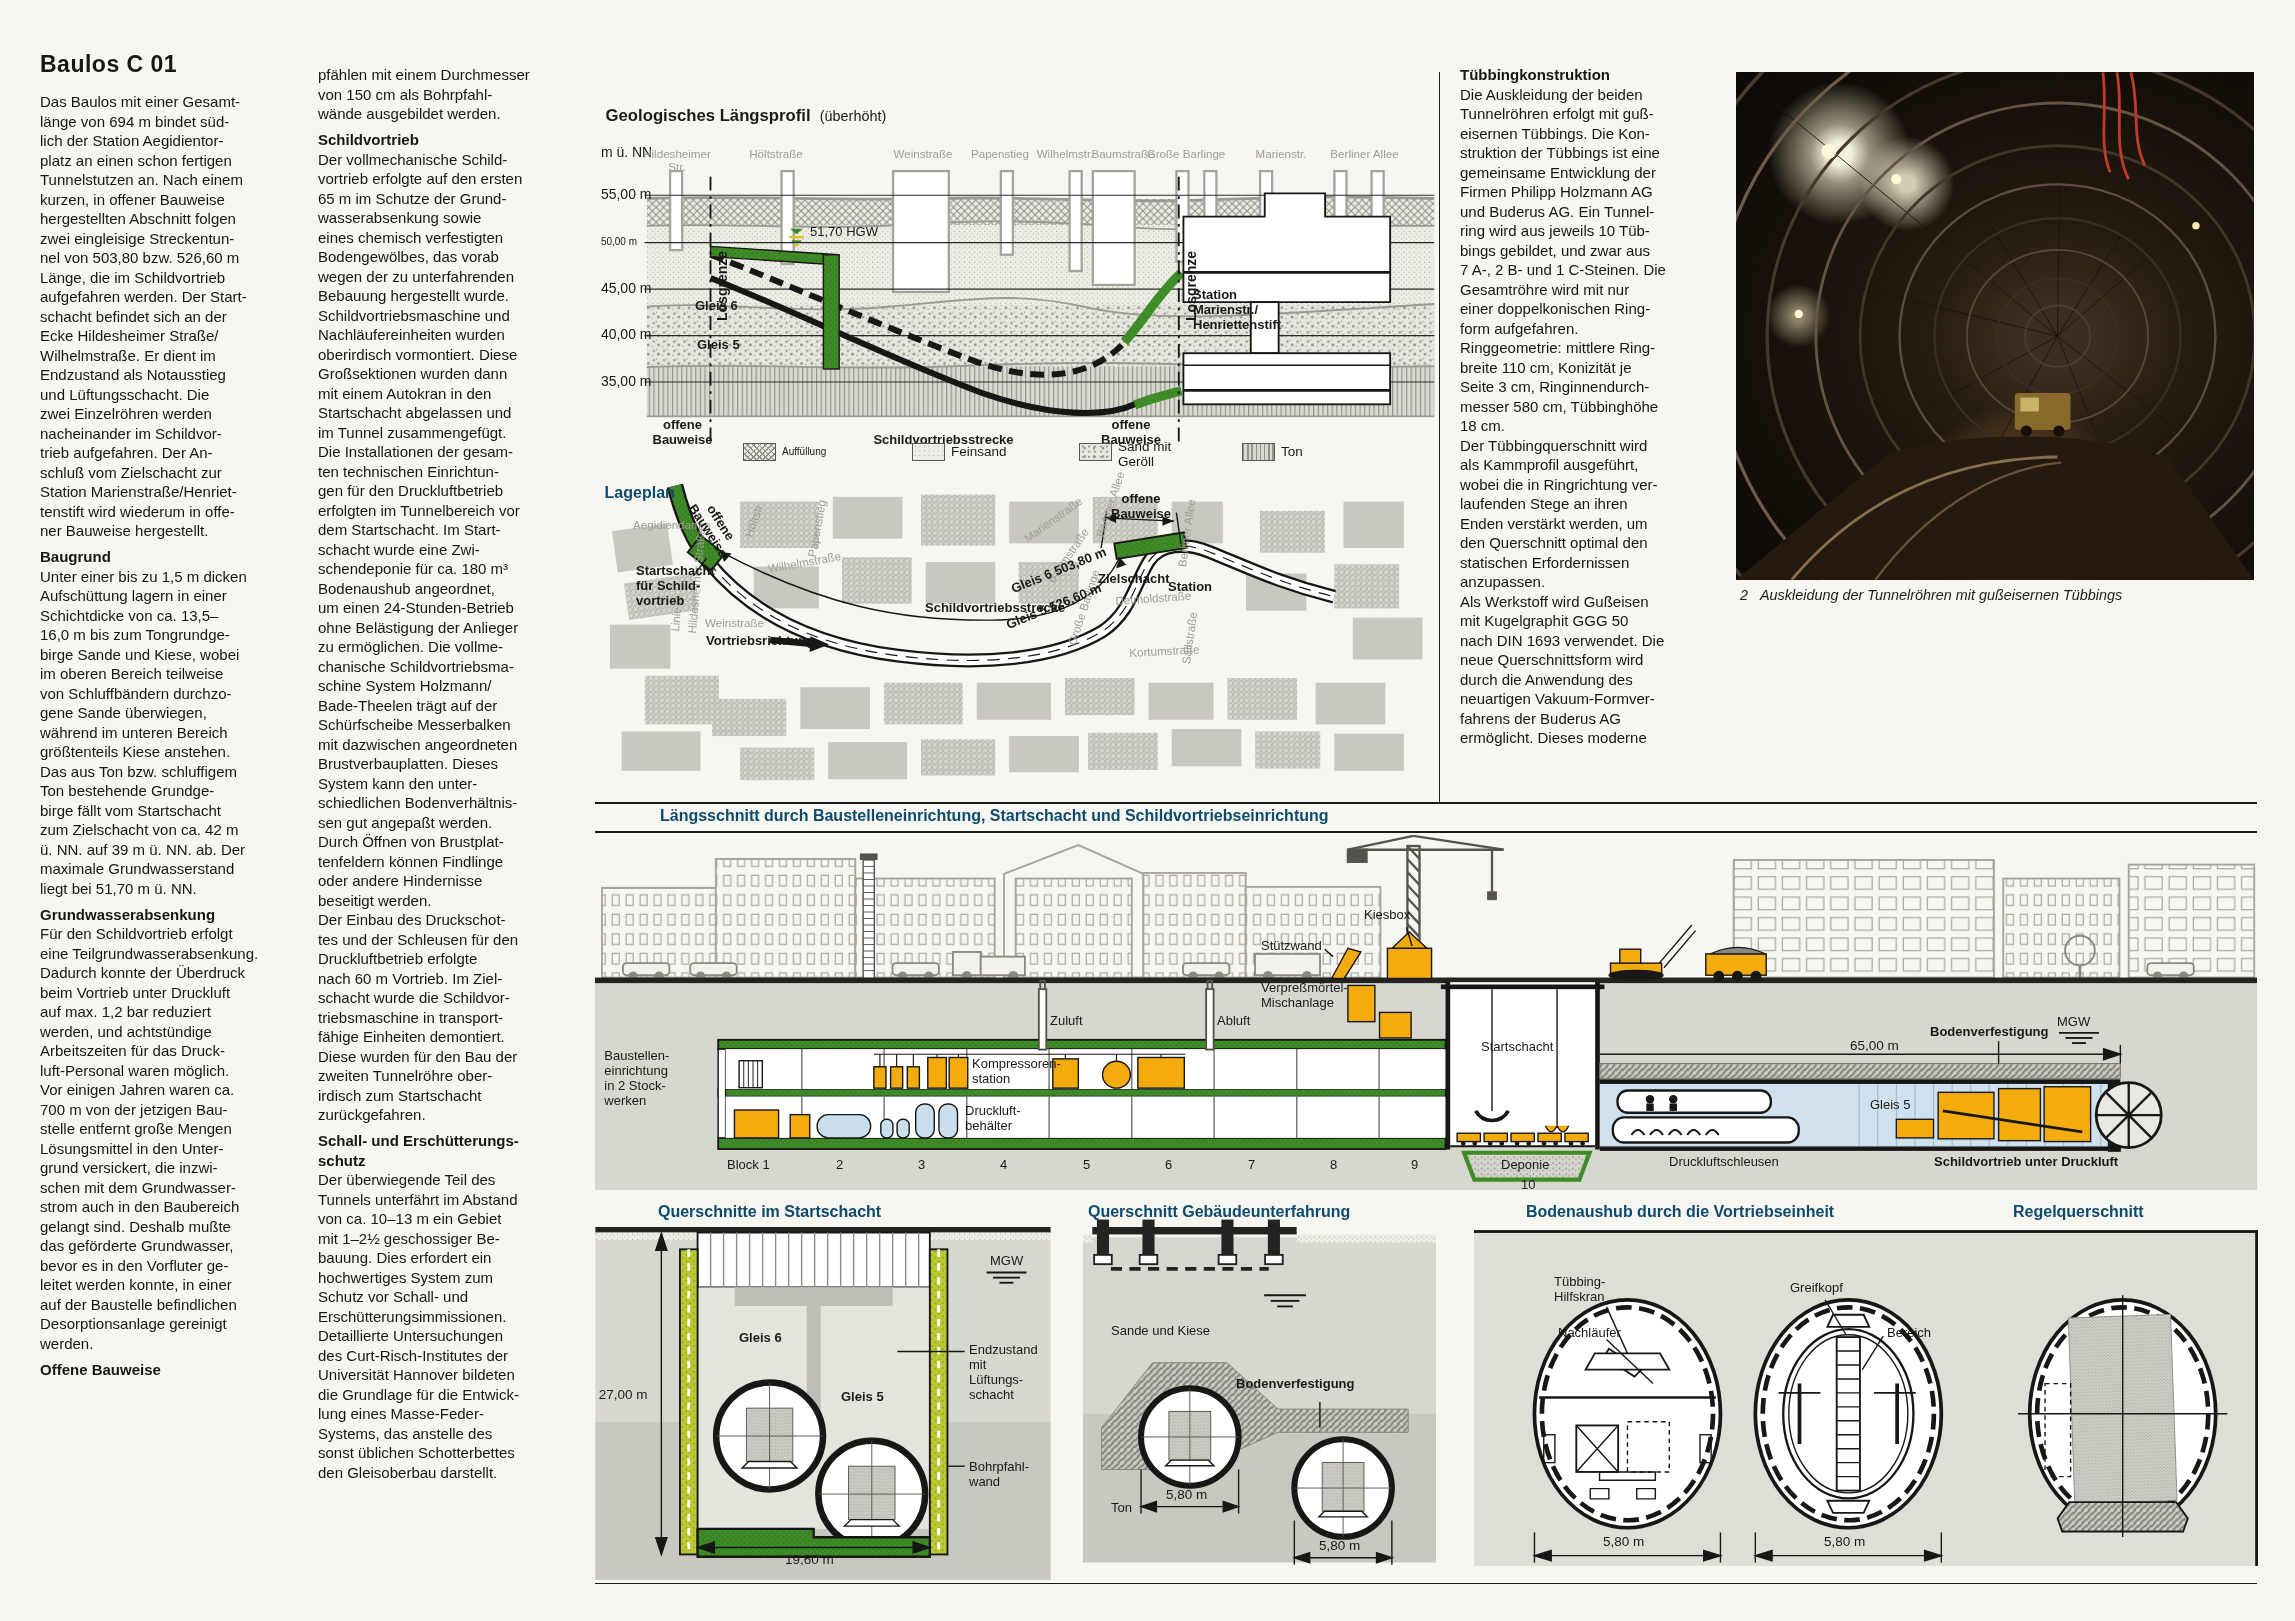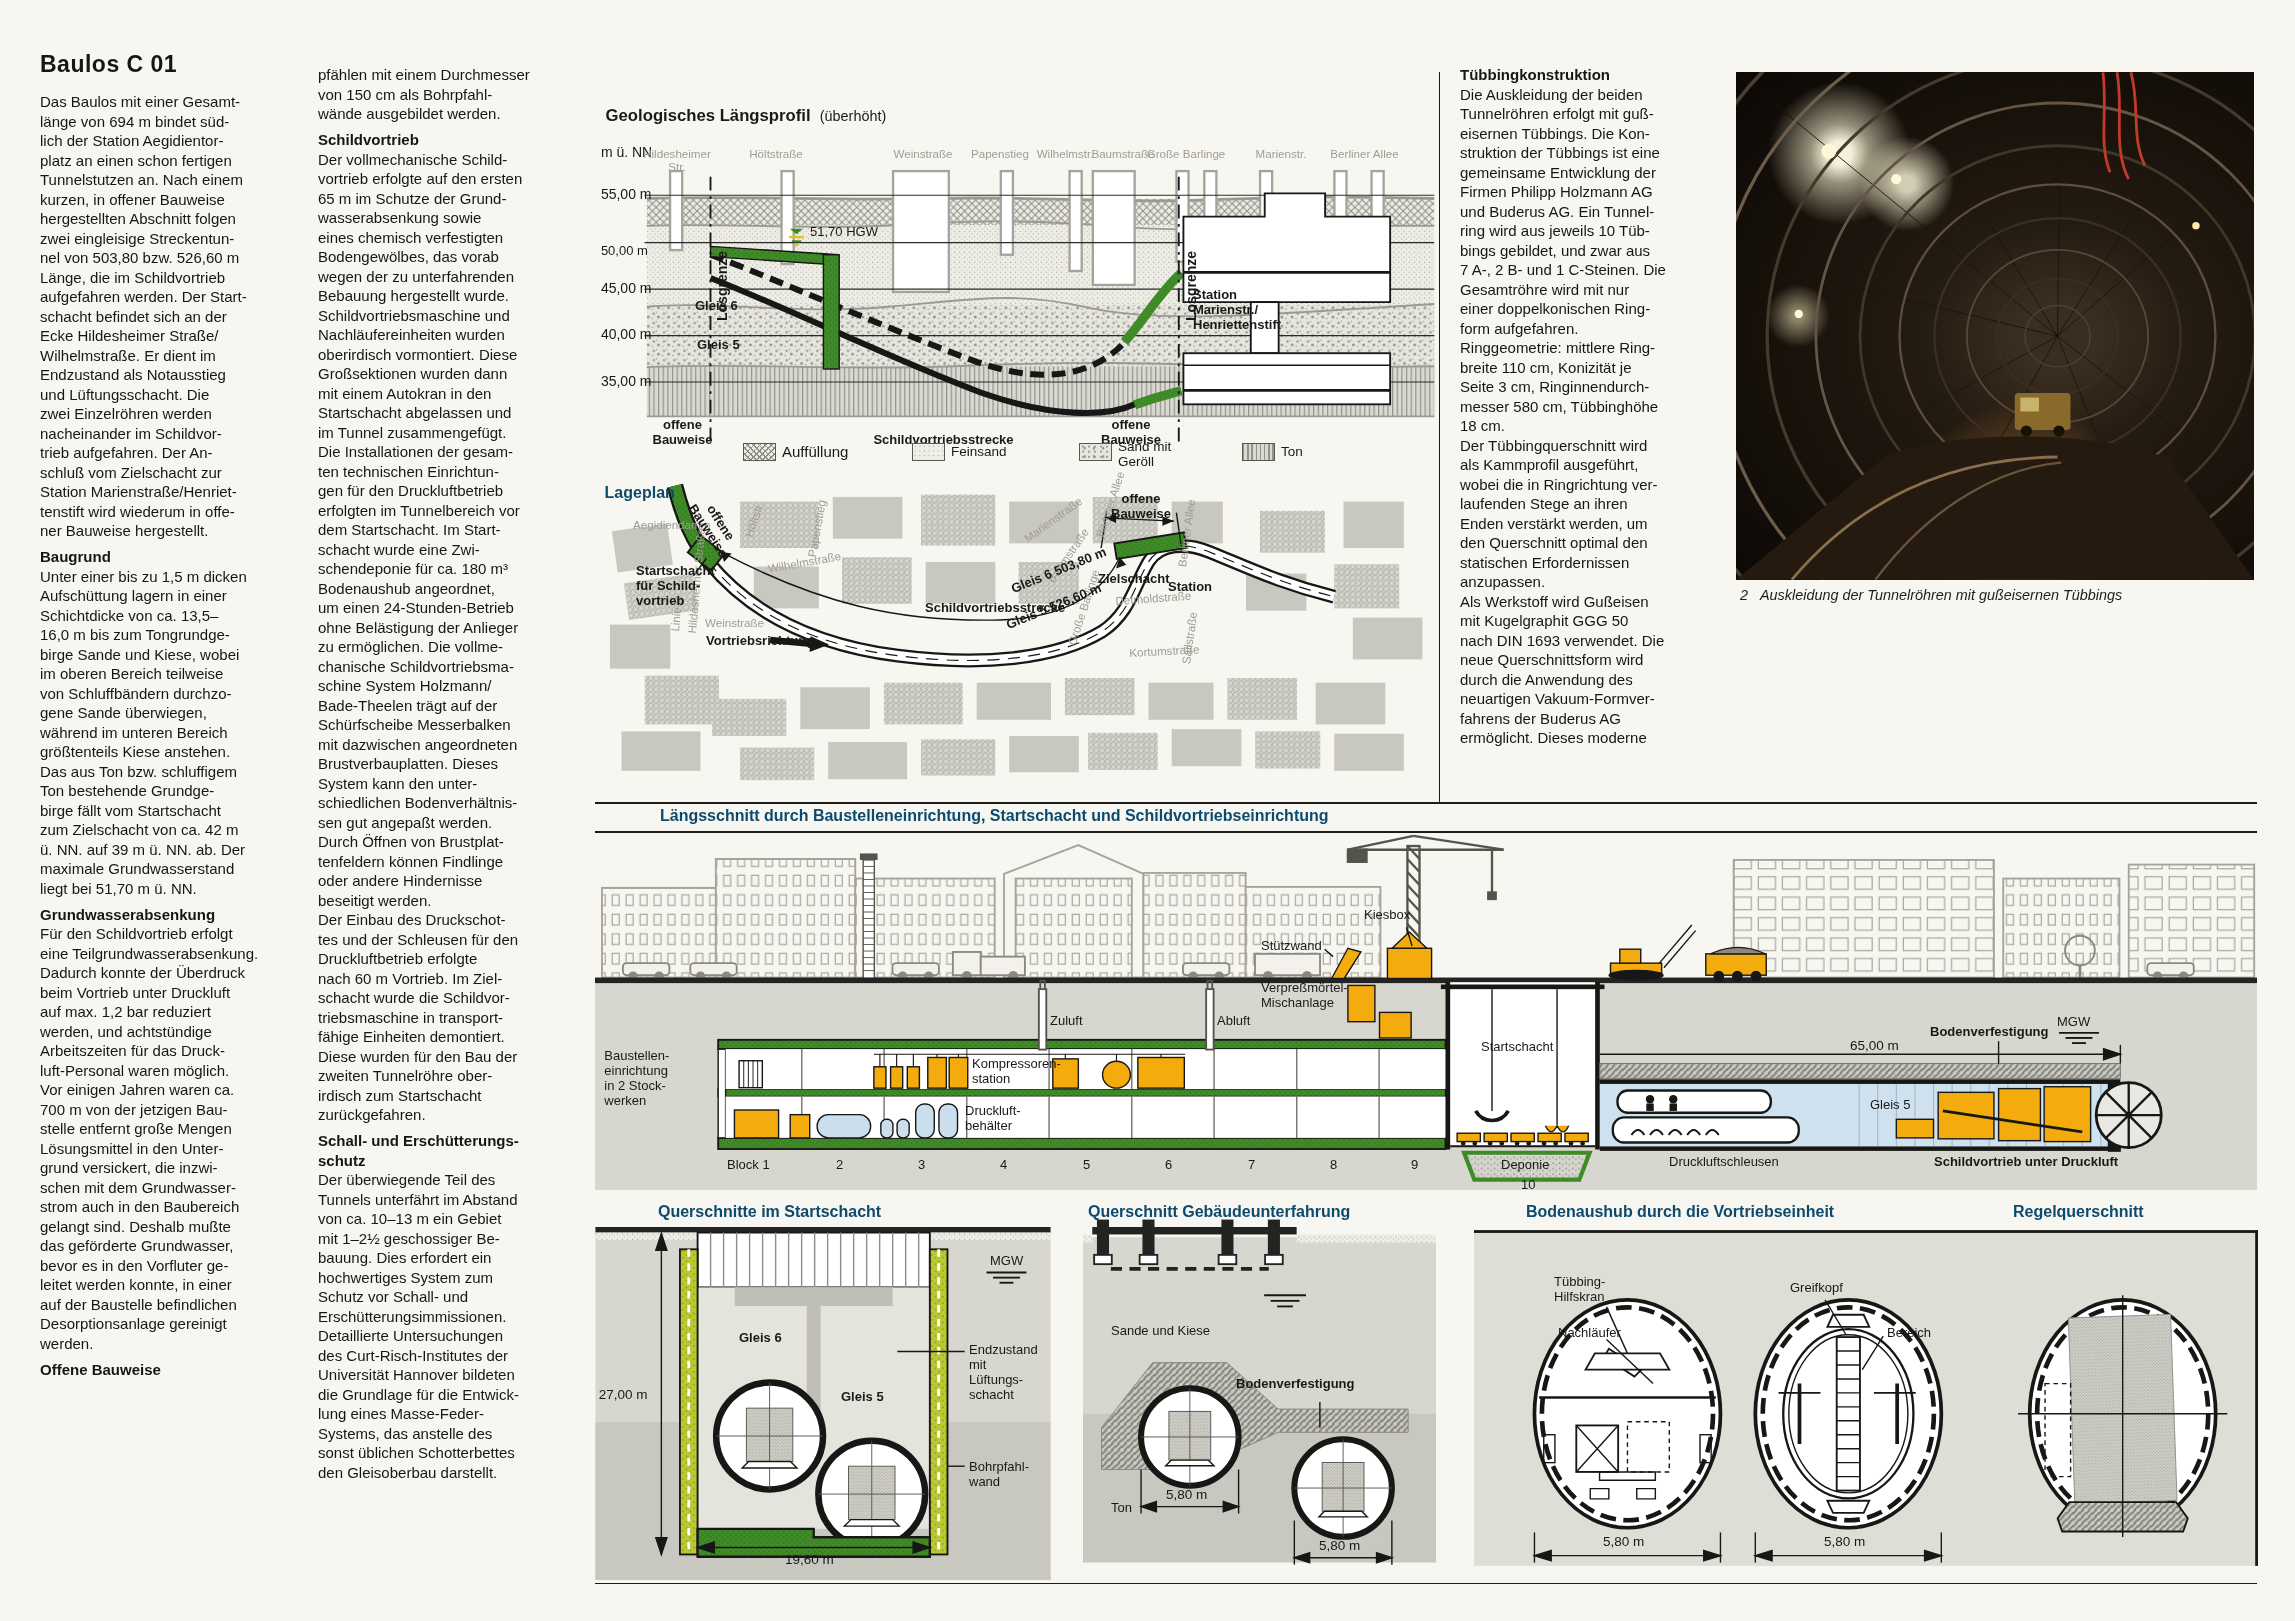--- a/index.html
+++ b/index.html
@@ -399,39 +399,39 @@
 <div class="lbl gray st ctr" style="left:35px;top:41px;width:84px">Hildesheimer Str.</div>
 <div class="lbl gray st ctr" style="left:139px;top:41px;width:74px">Höltstraße</div>
 <div class="lbl gray st ctr" style="left:286px;top:41px;width:74px">Weinstraße</div>
 <div class="lbl gray st ctr" style="left:363px;top:41px;width:74px">Papenstieg</div>
 <div class="lbl gray st ctr" style="left:428px;top:41px;width:74px">Wilhelmstr.</div>
 <div class="lbl gray st ctr" style="left:486px;top:41px;width:74px">Baumstraße</div>
 <div class="lbl gray st ctr" style="left:542px;top:41px;width:88px">Große Barlinge</div>
 <div class="lbl gray st ctr" style="left:644px;top:41px;width:74px">Marienstr.</div>
 <div class="lbl gray st ctr" style="left:725px;top:41px;width:79px">Berliner Allee</div>
 <div class="lbl" style="left:0.9px;top:80px;font-size:14px">55,00 m</div>
-<div class="lbl" style="left:0.9px;top:136px;font-size:13px">50,00 m</div>
+<div class="lbl" style="left:0.9px;top:127px;font-size:10px">50,00 m</div>
 <div class="lbl" style="left:0.9px;top:174px;font-size:14px">45,00 m</div>
 <div class="lbl" style="left:0.9px;top:220px;font-size:14px">40,00 m</div>
 <div class="lbl" style="left:0.9px;top:267px;font-size:14px">35,00 m</div>
 <div class="lbl b rot" style="left:115px;top:214px;font-size:14px;transform:rotate(-90deg)">Losgrenze</div>
 <div class="lbl b rot" style="left:584px;top:214px;font-size:14px;transform:rotate(-90deg)">Losgrenze</div>
 <div class="lbl" style="left:210px;top:117px;font-size:13px">51,70 HGW</div>
 <div class="lbl b" style="left:95px;top:191px">Gleis 6</div>
 <div class="lbl b" style="left:97px;top:230px">Gleis 5</div>
 <div class="lbl b ctr" style="left:50px;top:310px;width:65px">offene
 Bauweise</div>
 <div class="lbl b ctr" style="left:246px;top:325px;width:195px">Schildvortriebsstrecke</div>
 <div class="lbl b ctr" style="left:496px;top:310px;width:70px">offene
 Bauweise</div>
 <div class="lbl b" style="left:593px;top:180px">Station
 Marienstr./
 Henriettenstift</div>
 <div class="sw sw-auf" style="left:143px;top:336px"></div>
-<div class="lbl" style="left:182px;top:337px;font-size:15px">Auffüllung</div>
+<div class="lbl" style="left:182px;top:337px;font-size:10px">Auffüllung</div>
 <div class="sw sw-fs" style="left:312px;top:336px"></div>
 <div class="lbl" style="left:351px;top:337px;font-size:13.5px">Feinsand</div>
 <div class="sw sw-ger" style="left:479px;top:336px"></div>
 <div class="lbl" style="left:518px;top:332px;font-size:13.5px">Sand mit
 Geröll</div>
 <div class="sw sw-ton" style="left:642px;top:336px"></div>
 <div class="lbl" style="left:681px;top:337px;font-size:13.5px">Ton</div>
 </div>
 
 <div class="abs" style="left:600px;top:483px;width:837px;height:312px">

